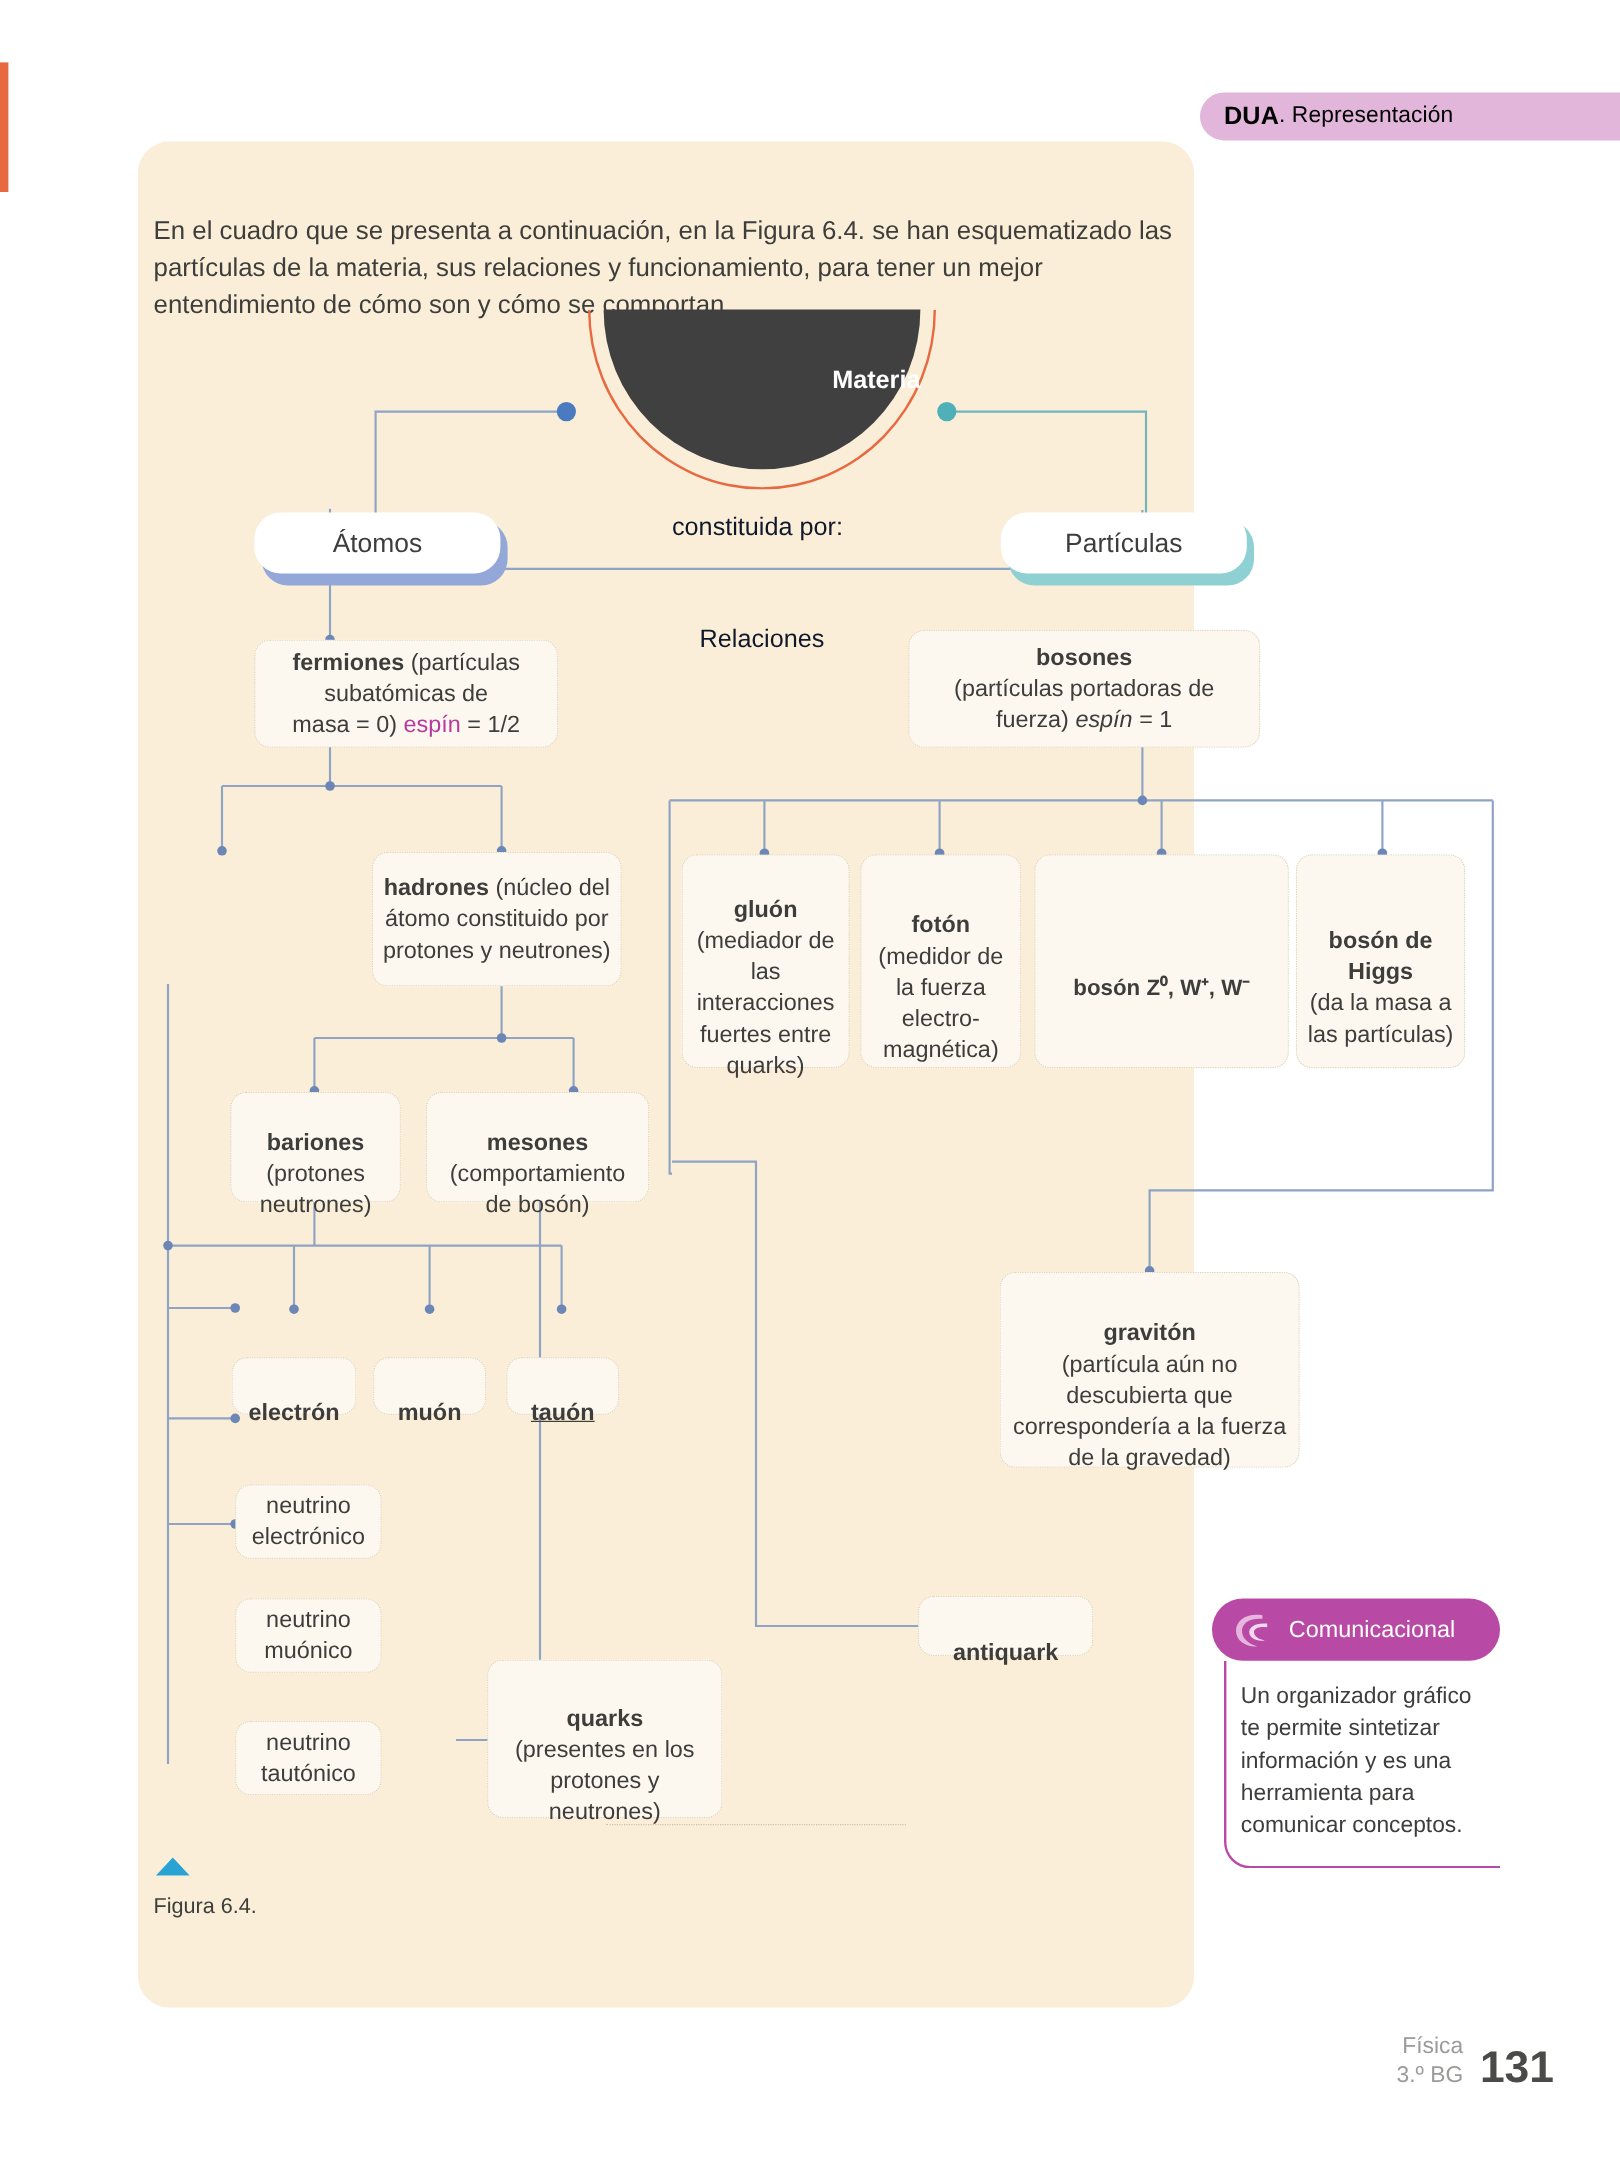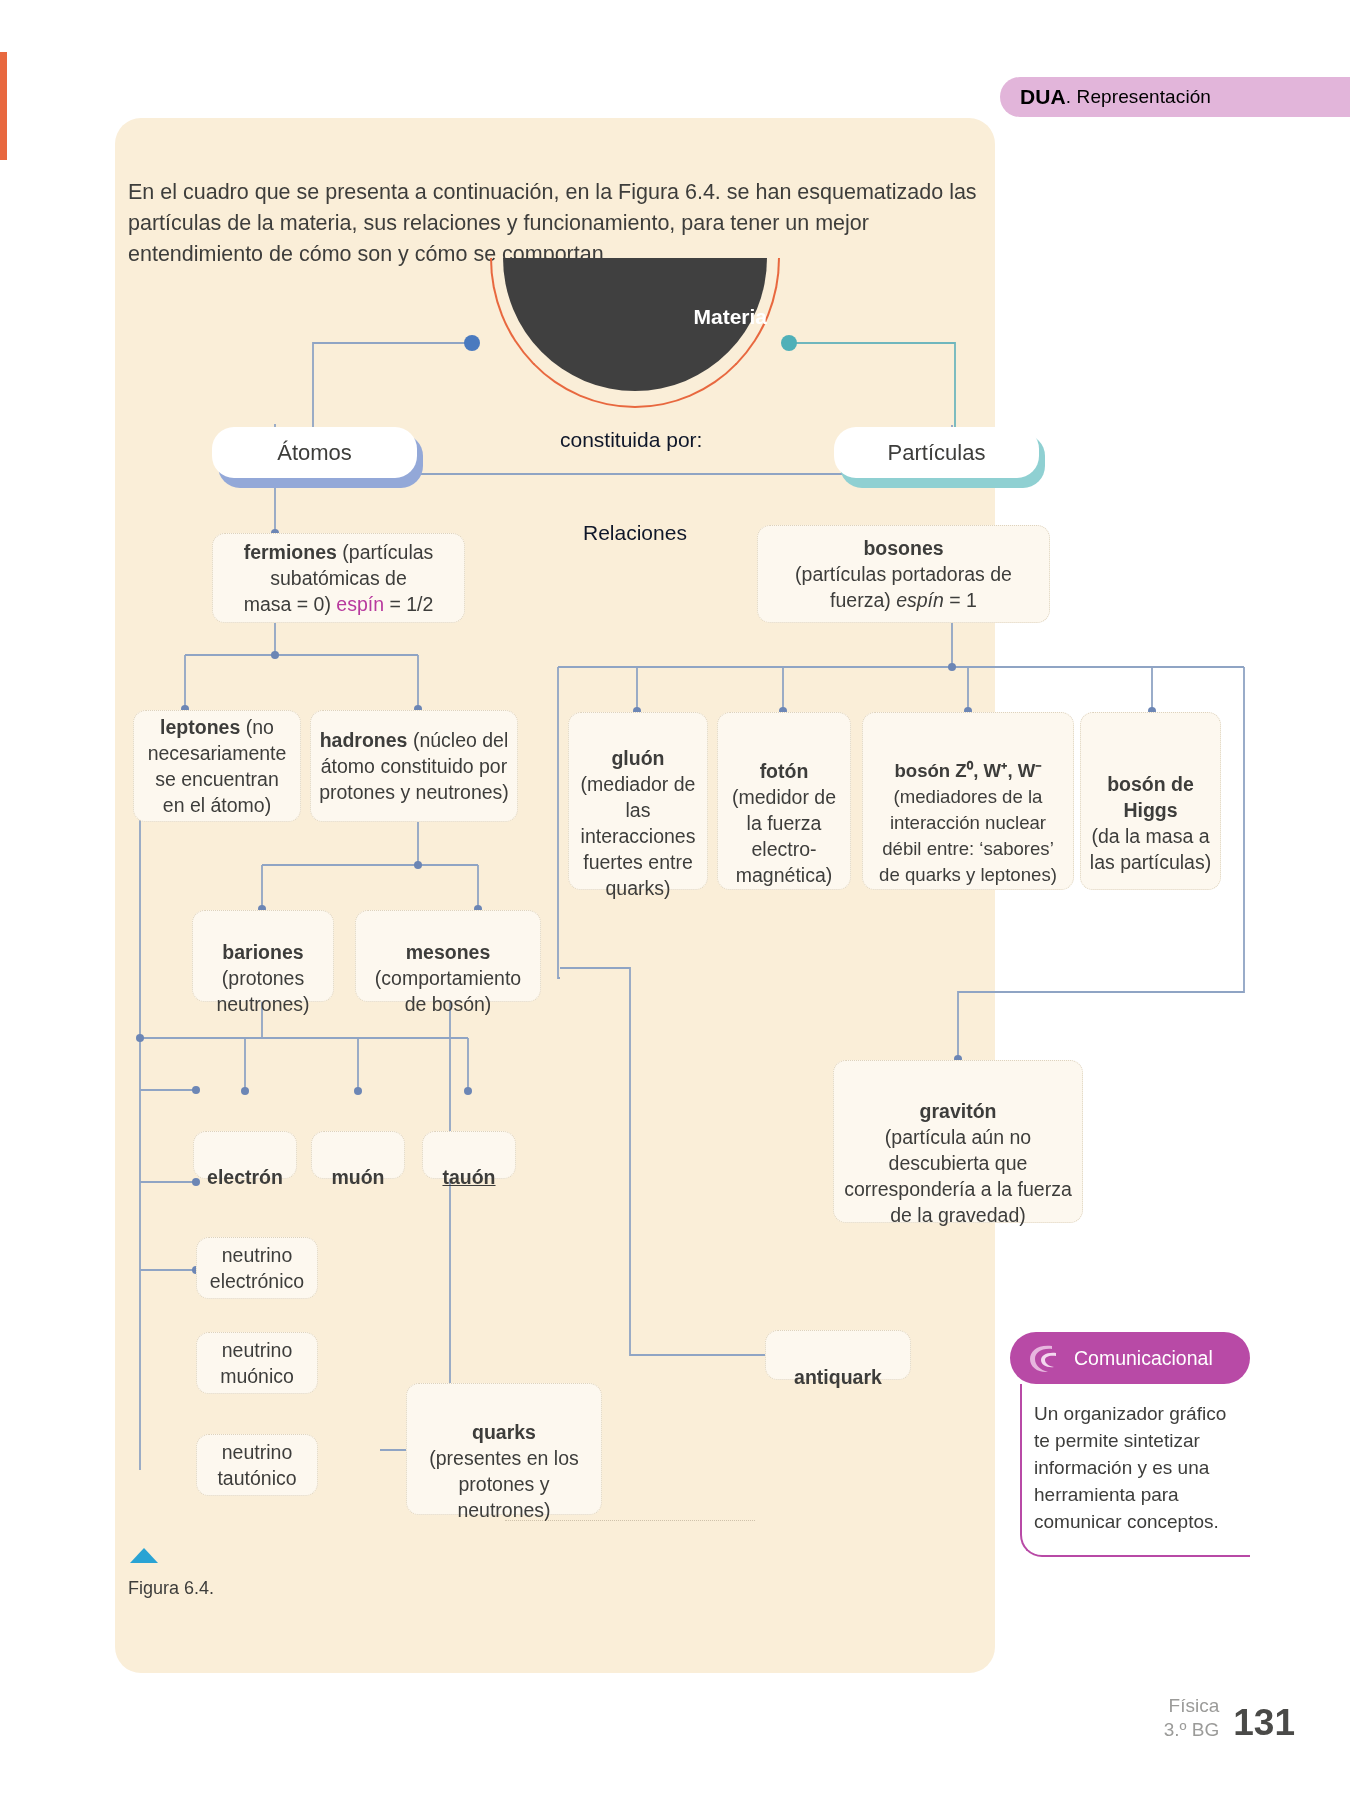--- a/index.html
+++ b/index.html
@@ -268,38 +268,35 @@
   </div>
 
   <div class="node" style="left:757px; top:525px; width:293px; height:98px;">
     <div>
       <span class="tl"><b>bosones</b></span>
       <span class="tl">(partículas portadoras de</span>
       <span class="tl"><span>fuerza) </span><i class="espin" style="color:#3d3d3b;">espín</i><span> = 1</span></span>
     </div>
   </div>
 
-  <div class="node" style="left:133px; top:710px; width:168px; height:112px;">
-    <div><b>leptones</b><span> (no necesariamente se encuentran en el átomo)</span></div>
-  </div>
 
   <div class="node" style="left:310px; top:710px; width:208px; height:112px;">
     <div><b>hadrones</b><span> (núcleo del átomo constituido por protones y neutrones)</span></div>
   </div>
 
   <div class="node" style="left:568px; top:712px; width:140px; height:178px;">
     <div><b class="tl">gluón</b><span>(mediador de las interacciones fuertes entre quarks)</span></div>
   </div>
 
   <div class="node" style="left:717px; top:712px; width:134px; height:178px;">
     <div><b class="tl">fotón</b><span>(medidor de la fuerza electro-magnética)</span></div>
   </div>
 
   <div class="node" style="left:862px; top:712px; width:212px; height:178px; font-size:18.6px;">
-    <div><b class="tl">bosón Z⁰, W⁺, W⁻</b><span>(mediadores de la interacción nuclear débil entre: ‘sabores’ de quarks y leptones)</span></div>
+    <div><b class="tl">bosón Z⁰, W⁺, W⁻</b></div>
   </div>
 
   <div class="node" style="left:1080px; top:712px; width:141px; height:178px;">
     <div><b class="tl">bosón de Higgs</b><span>(da la masa a las partículas)</span></div>
   </div>
 
   <div class="node" style="left:192px; top:910px; width:142px; height:92px;">
     <div><b class="tl">bariones</b><span>(protones neutrones)</span></div>
   </div>
 

